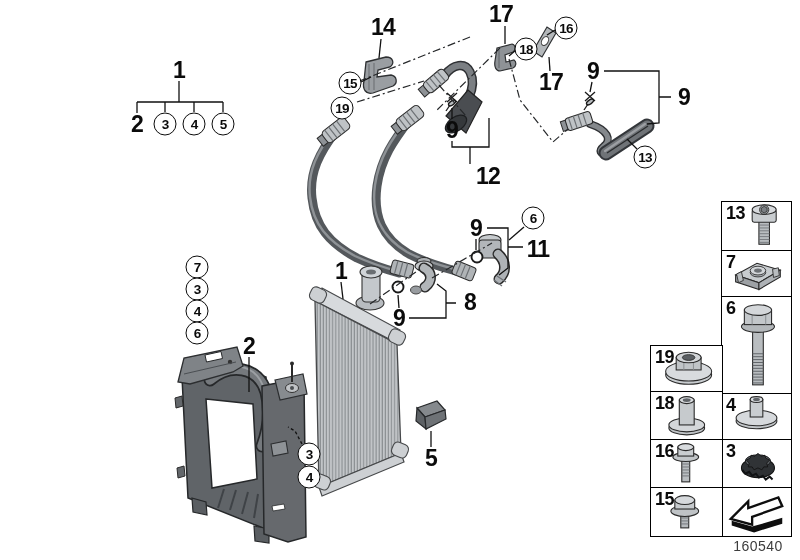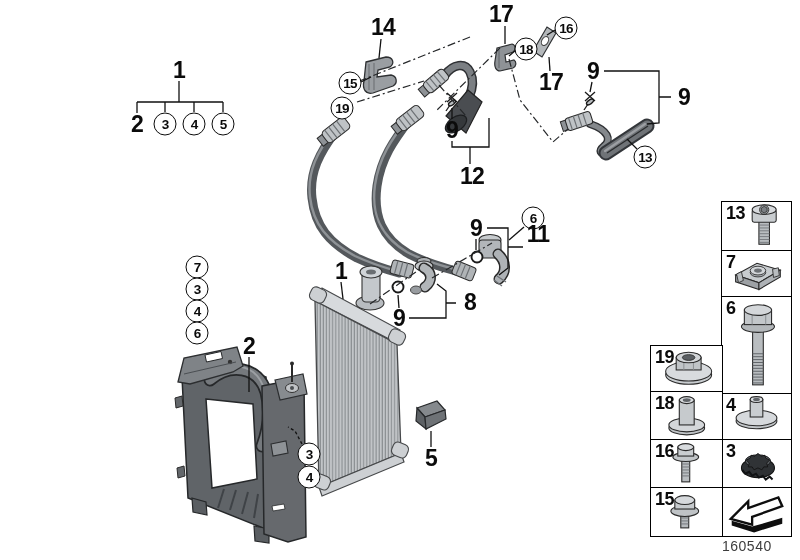--- a/index.html
+++ b/index.html
@@ -12,21 +12,21 @@
   
   .c{position:absolute;transform:translate(-50%,-50%);width:23px;height:23px;
      border:1.8px solid #0b0b0b;border-radius:50%;background:#fff;box-sizing:border-box;
      display:flex;align-items:center;justify-content:center;font-weight:700;
      font-size:13.5px;color:#0b0b0b;letter-spacing:-0.8px;line-height:1;}
   
   .sb{position:absolute;background:#fff;border:1.7px solid #000;box-sizing:border-box;}
   .sb .pn{position:absolute;top:1px;left:4px;font-weight:700;font-size:18px;color:#0b0b0b;
           letter-spacing:-0.5px;z-index:2;}
   .sb svg{position:absolute;left:0;top:0;width:100%;height:100%;}
-  .doc{position:absolute;left:722px;top:538px;width:72px;
+  .doc{position:absolute;left:722px;top:538px;width:72px;text-align:center;
        font-size:14px;color:#3d3d3d;letter-spacing:0.5px;}
 </style>
 </head>
 <body>
 
 <div class="stage">
 
 <svg class="art" width="800" height="560" viewBox="0 0 800 560">
   <defs>
     <pattern id="fins" width="3.1" height="8" patternUnits="userSpaceOnUse">
@@ -250,25 +250,25 @@
 <div class="n" style="left:501px;top:14px">17</div>
 <div class="c" style="left:526px;top:49px">18</div>
 <div class="c" style="left:566px;top:28px">16</div>
 <div class="n" style="left:551px;top:82px">17</div>
 
 <div class="n" style="left:593px;top:71px">9</div>
 <div class="n" style="left:684px;top:97px">9</div>
 <div class="c" style="left:645px;top:157px">13</div>
 
 <div class="n" style="left:452px;top:130px">9</div>
-<div class="n" style="left:472px;top:176px">12</div>
+<div class="n" style="left:488px;top:176px">12</div>
 
 <div class="c" style="left:533px;top:218px">6</div>
 <div class="n" style="left:476px;top:228px">9</div>
-<div class="n" style="left:538px;top:234px">11</div>
+<div class="n" style="left:538px;top:249px">11</div>
 
 <div class="n" style="left:470px;top:302px">8</div>
 <div class="n" style="left:399px;top:318px">9</div>
 <div class="n" style="left:341px;top:271px">1</div>
 
 <div class="n" style="left:249px;top:346px">2</div>
 <div class="c" style="left:197px;top:267px">7</div>
 <div class="c" style="left:197px;top:289px">3</div>
 <div class="c" style="left:197px;top:311px">4</div>
 <div class="c" style="left:197px;top:333px">6</div>

